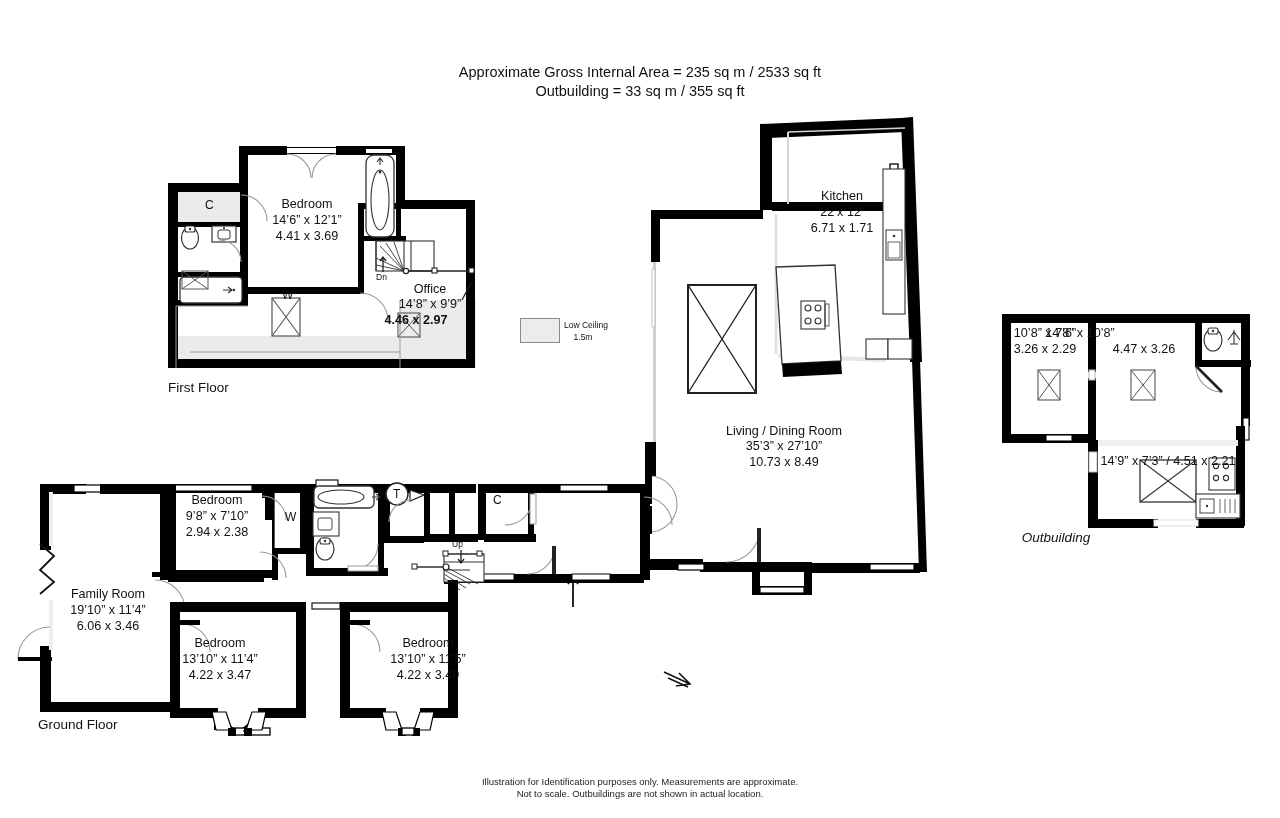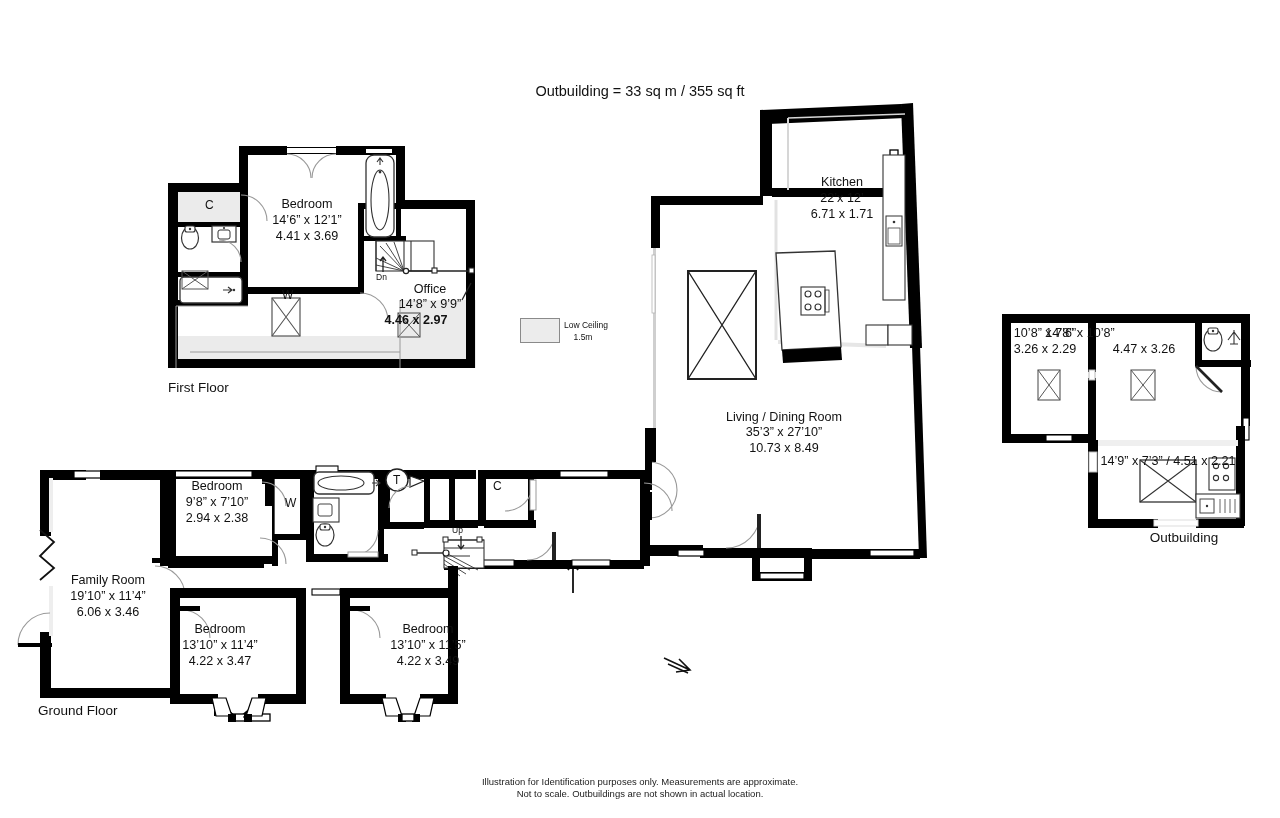--- a/index.html
+++ b/index.html
@@ -25,20 +25,21 @@
   .win{position:absolute;background:#fff;border-top:1.5px solid #000;border-bottom:1.5px solid #000;box-sizing:border-box;}
   .winv{position:absolute;background:#fff;border-left:1.5px solid #000;border-right:1.5px solid #000;box-sizing:border-box;}
   svg.ov{position:absolute;left:0;top:0;width:1280px;height:818px;pointer-events:none;overflow:visible;}
   .legendbox{position:absolute;border:1.3px solid #8a8a8a;background:#ececec;box-sizing:border-box;}
 </style>
 </head>
 <body>
 
 <div id="stage">
 
+  <div class="txt center" id="area1">Approximate Gross Internal Area =  235 sq m / 2533 sq ft</div>
   <div class="txt center" id="area2">Outbuilding = 33 sq m / 355 sq ft</div>
 
   <div class="legendbox" style="left:520px;top:318px;width:40px;height:25px;"></div>
   <div class="txt tiny" style="left:564px;top:320px;">Low Ceiling</div>
   <div class="txt tiny center" style="left:583px;top:332px;">1.5m</div>
 
   <div class="abs" style="left:0;top:0;width:520px;height:400px;">
 
     <div class="grey" style="left:170px;top:336px;width:305px;height:32px;"></div>
     <div class="grey" style="left:178px;top:188px;width:62px;height:35px;"></div>
@@ -134,21 +135,21 @@
     <div class="txt roomname center" style="left:430px;top:282px;">Office</div>
     <div class="txt roomdim center" style="left:430px;top:297px;">14’8” x 9’9”</div>
     <div class="txt roomdim center" style="left:416px;top:313px;font-weight:bold;">4.46 x 2.97</div>
 
     <div class="txt smalllabel" style="left:282px;top:288px;">W</div>
     <div class="txt tiny" style="left:376px;top:272px;">Dn</div>
 
     <div class="txt floor-label" style="left:168px;top:380px;">First Floor</div>
   </div>
 
-  <div class="abs" style="left:0;top:0;width:960px;height:760px;">
+  <div class="abs" style="left:0;top:14px;width:960px;height:760px;">
 
     <svg class="ov">
 
       <path d="M651 196 L651 443 L645 443 L645 566 L700 566 L700 560 L760 560 L760 566 L925 566 L919 345 L919 196 Z" fill="#fff" stroke="none"></path>
 
       <rect x="651" y="196" width="112" height="9" fill="#000"></rect>
 
       <rect x="651" y="196" width="9" height="52" fill="#000"></rect>
 
       <rect x="653" y="248" width="3" height="180" fill="#cfcfcf"></rect>
@@ -447,19 +448,19 @@
     </svg>
 
     <div class="txt roomdim center" style="left:1045px;top:326px;">10’8” x 7’6”</div>
     <div class="txt roomdim center" style="left:1045px;top:342px;">3.26 x 2.29</div>
 
     <div class="txt roomdim center" style="left:1080px;top:326px;">14’8” x 10’8”</div>
     <div class="txt roomdim center" style="left:1144px;top:342px;">4.47 x 3.26</div>
 
     <div class="txt roomdim center" style="left:1168px;top:442px;margin-top:12px;">14’9” x 7’3” / 4.51 x 2.21</div>
 
-    <div class="txt floor-label center" style="left:1184px;top:530px;">Outbuilding</div>
+    <div class="txt floor-label center" style="left:1056px;top:530px;font-style:italic;">Outbuilding</div>
   </div>
 
   <div class="txt footer center" style="left:640px;top:776px;text-align:center;">Illustration for Identification purposes only.  Measurements are approximate.</div>
   <div class="txt footer center" style="left:640px;top:788px;">Not to scale.  Outbuildings are not shown in actual location.</div>
 
 </div>
 
 </body></html>

